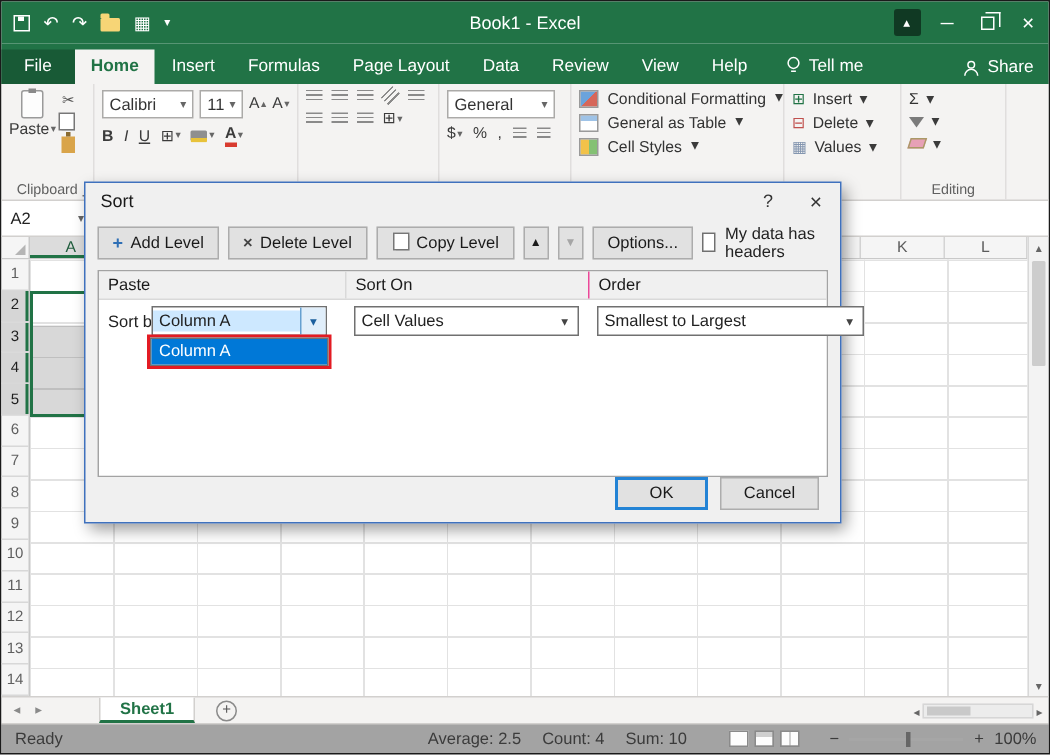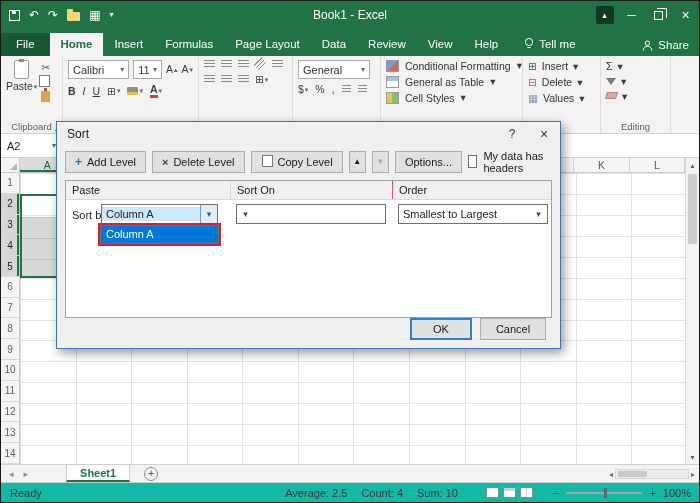--- a/index.html
+++ b/index.html
@@ -99,21 +99,21 @@
   
   .sheetbar { position:absolute; left:0; right:0; bottom:20px; height:18px; background:#f4f3f2; border-top:1px solid #d2d0ce; display:flex; align-items:stretch; }
   .snav { display:flex; align-items:center; gap:10px; padding:0 8px; color:#8a8a8a; font-size:9px; }
   .sheettab { margin-left:30px; padding:0 13px; background:#fff; color:#217346; font-weight:bold; font-size:11px; display:flex; align-items:center; border-bottom:2px solid #217346; border-left:1px solid #d2d0ce; border-right:1px solid #d2d0ce; }
   .addsheet { width:14px; height:14px; border:1px solid #8a8a8a; border-radius:50%; color:#555; font-size:10px; line-height:12px; text-align:center; align-self:center; margin-left:14px; }
   .hscroll { position:absolute; right:4px; top:3px; width:86px; height:12px; display:flex; align-items:center; gap:2px; color:#666; font-size:8px; }
   .hs-track { flex:1; height:10px; background:#ececec; border:1px solid #d6d6d6; position:relative; }
   .hs-thumb { position:absolute; left:2px; top:1px; width:40%; height:6px; background:#c9c9c9; }
 
   
-  .statusbar { position:absolute; left:0; right:0; bottom:0; height:20px; background:#14b8a6; border-top:1px solid #d2d0ce; display:flex; align-items:center; color:#3b3b3b; }
+  .statusbar { position:absolute; left:0; right:0; bottom:0; height:20px; background:#a3a3a3; border-top:1px solid #d2d0ce; display:flex; align-items:center; color:#3b3b3b; }
   .statusbar .mode { padding-left:9px; }
   .sright { margin-left:auto; display:flex; align-items:center; gap:14px; padding-right:8px; }
   .viewicons { display:flex; gap:4px; margin-left:14px; }
   .vico { width:13px; height:11px; border:1px solid #8a8a8a; background:#fdfdfd; }
   .vico.v2 { background:linear-gradient(#cfcfcf 0 3px,#fdfdfd 3px); }
   .vico.v3 { background:linear-gradient(90deg,#fdfdfd 0 5px,#cfcfcf 5px 6px,#fdfdfd 6px); }
   .zoomwrap { display:flex; align-items:center; gap:7px; margin-left:6px; }
   .ztrack { width:76px; height:2px; background:#a6a6a6; position:relative; }
   .zthumb { position:absolute; left:50%; top:-4px; width:3px; height:10px; background:#666; }
 
@@ -142,21 +142,21 @@
   .slh.c3 { flex:1; }
   .sl-body { position:relative; height:117px; background:#fff; }
   .sortby-label { position:absolute; left:6px; top:9px; }
   .dcombo { position:absolute; top:4px; height:20px; background:#fff; border:1px solid #707070; display:flex; align-items:center; }
   .dcombo .txt { flex:1; padding:1px 4px; white-space:nowrap; overflow:hidden; }
   .dcombo .da { width:17px; align-self:stretch; display:flex; align-items:center; justify-content:center; font-size:9px; color:#444; }
   .dcombo.focus .txt { background:#cde8ff; }
   .dcombo.focus .da { background:#e0eefa; border-left:1px solid #66a0d0; color:#1b5f9d; }
   .c-col { left:35px; width:117px; }
   .c-son { left:170px; width:150px; }
-  .c-ord { left:332px; width:150px; }
+  .c-ord { left:332px; width:178px; }
   .dd-annot { position:absolute; left:41px; top:101px; border:2px solid #e31b23; background:#fff; z-index:12; }
   .dd-list { border:1px solid #707070; width:119px; background:#fff; }
   .dd-item { height:17px; line-height:17px; padding:0 5px; background:#0078d7; color:#fff; }
   .pbtn { position:absolute; bottom:8px; height:22px; background:#e1e1e1; border:1px solid #adadad; text-align:center; line-height:20px; color:#1a1a1a; }
   .pbtn.ok { right:88px; width:62px; border:2px solid #2383d5; line-height:18px; }
   .pbtn.cancel { right:14px; width:66px; }
 </style>
 </head>
 <body>
 
@@ -490,20 +490,21 @@
         <div class="slh c2">Sort On</div>
         <div class="slh c3">Order</div>
       </div>
       <div class="sl-body">
         <span class="sortby-label">Sort by</span>
         <div class="dcombo focus c-col">
           <span class="txt">Column A</span>
           <span class="da">▾</span>
         </div>
         <div class="dcombo c-son">
+          <span class="txt">Cell Values</span>
           <span class="da">▾</span>
         </div>
         <div class="dcombo c-ord">
           <span class="txt">Smallest to Largest</span>
           <span class="da">▾</span>
         </div>
       </div>
     </div>
 
     <div class="dd-annot">

